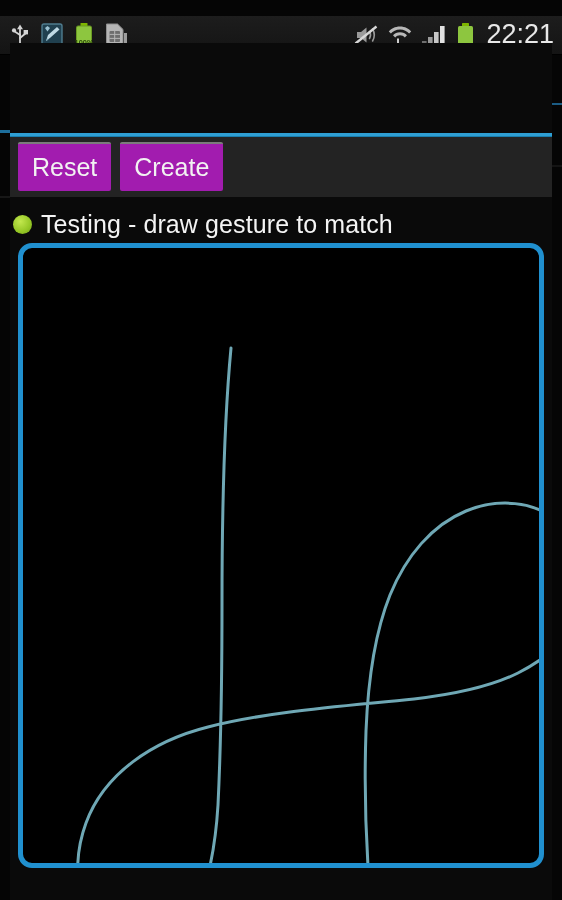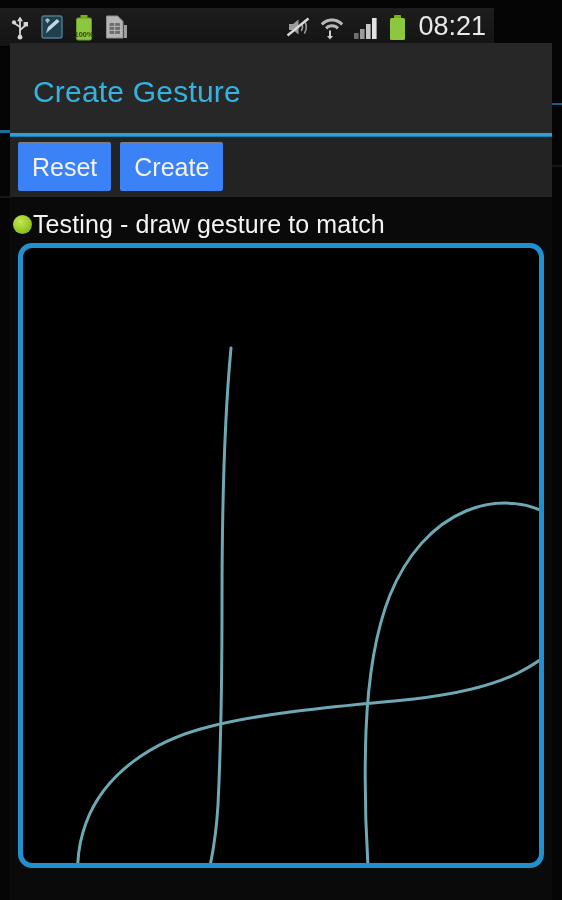--- a/index.html
+++ b/index.html
@@ -21,22 +21,22 @@
     left: 0; top: 0;
     width: 562px;
     height: 900px;
     background: #050505;
     overflow: hidden;
   }
 
   
   #status-bar {
     position: absolute;
-    left: 0; top: 8px;
-    width: 494px;
+    left: 0; top: 16px;
+    width: 562px;
     height: 38px;
     background: #1b1b1b;
     background: linear-gradient(#1d1d1d, #141414);
     border-bottom: 1px solid #000;
   }
   .sb-left {
     position: absolute;
     left: 10px; top: 0;
     height: 38px;
     display: flex;
@@ -139,21 +139,21 @@
     height: 60px;
     background: #232323;
     display: flex;
     align-items: flex-start;
     padding-top: 5px;
     gap: 9px;
     padding-left: 8px;
     box-sizing: border-box;
   }
   .btn {
-    background: #3b82f6;
+    background: #a21caf;
     border: none;
     border-top: 2px solid #7c7c7c;
     border-radius: 2px;
     color: #f2f2f2;
     font-family: "Liberation Sans", sans-serif;
     font-size: 25px;
     height: 49px;
     padding: 0 14px;
     line-height: 45px;
     text-align: center;
@@ -165,20 +165,21 @@
   
   #status-line {
     position: absolute;
     left: 0; top: 162px;
     width: 542px;
     height: 38px;
     display: flex;
     align-items: center;
     padding-left: 3px;
     box-sizing: border-box;
+    gap: 8px;
   }
   #status-dot {
     width: 19px;
     height: 19px;
     border-radius: 50%;
     background: radial-gradient(circle at 38% 34%, #c3e84e 0%, #93c524 62%, #6e9a1a 100%);
     flex: 0 0 auto;
     margin-right: 1px;
   }
   #status-text {
@@ -319,29 +320,26 @@
         </svg>
       </span>
 
       <span class="sb-icon">
         <svg width="19" height="27" viewBox="0 0 19 27">
           <rect x="6" y="1" width="7" height="3" rx="0.6" fill="#7db600"></rect>
           <rect x="2" y="4" width="15" height="22" rx="1.6" fill="#8dc63f"></rect>
         </svg>
       </span>
 
-      <div id="clock">08:21</div>
+      <div id="clock">22:21</div>
     </div>
   </div>
 
   <div id="panel">
 
-    <div id="title-bar">
-      <div id="page-title">Create Gesture</div>
-    </div>
     <div id="title-divider"></div>
 
     <div id="button-row">
       <button class="btn">Reset</button>
       <button class="btn">Create</button>
     </div>
 
     <div id="status-line">
       <div id="status-dot"></div>
       <div id="status-text">Testing - draw gesture to match</div>

